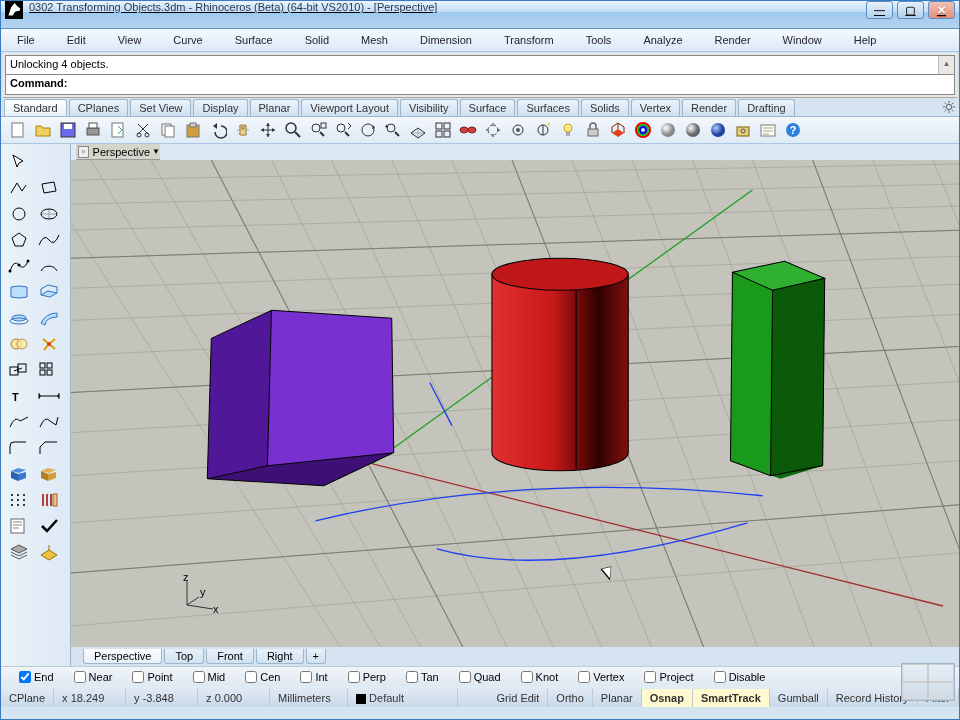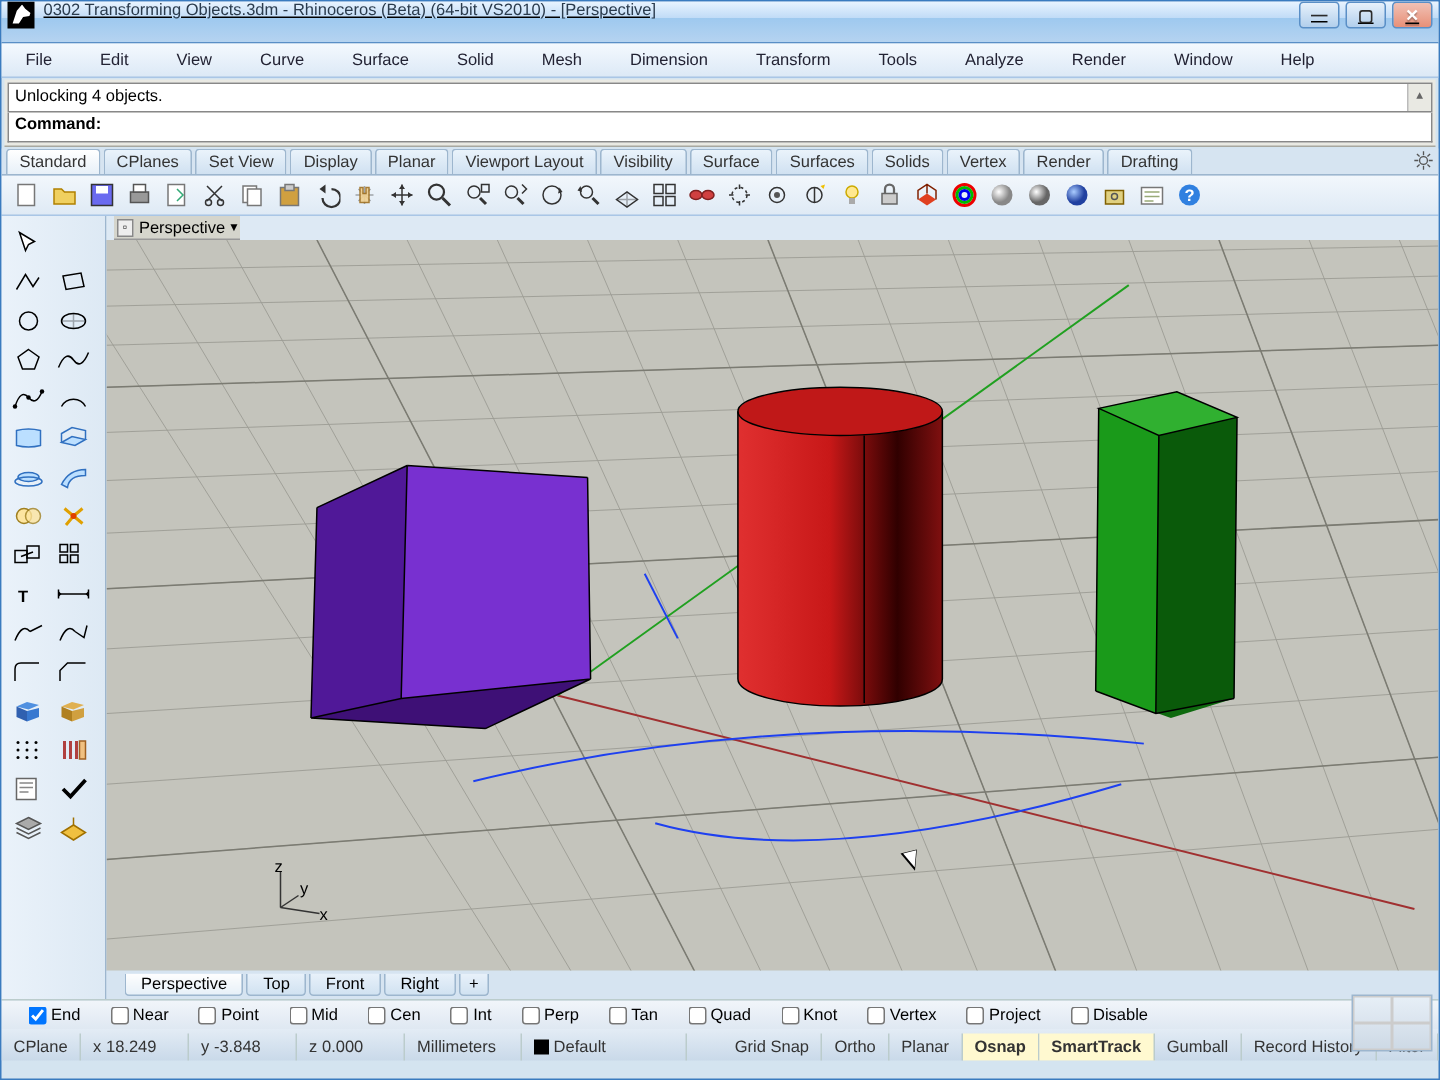--- a/index.html
+++ b/index.html
@@ -706,21 +706,21 @@
 </div>
 
 <div class="status-bar">
   <div class="sb-cell">CPlane</div>
   <div class="sb-cell" style="width:72px">x 18.249</div>
   <div class="sb-cell" style="width:72px">y -3.848</div>
   <div class="sb-cell" style="width:72px">z 0.000</div>
   <div class="sb-cell" style="width:78px">Millimeters</div>
   <div class="sb-cell" style="width:110px"><span class="sb-swatch"></span><span>Default</span></div>
   <div class="sb-spacer"></div>
-  <div class="sb-cell btn">Grid Snap</div>
+  <div class="sb-cell btn">Grid Edit</div>
   <div class="sb-cell btn">Ortho</div>
   <div class="sb-cell btn">Planar</div>
   <div class="sb-cell btn active" style="font-weight:bold">Osnap</div>
   <div class="sb-cell btn active" style="font-weight:bold">SmartTrack</div>
   <div class="sb-cell btn">Gumball</div>
   <div class="sb-cell btn">Record History</div>
   <div class="sb-cell btn">Filter</div>
 </div>
 
 </body></html>

